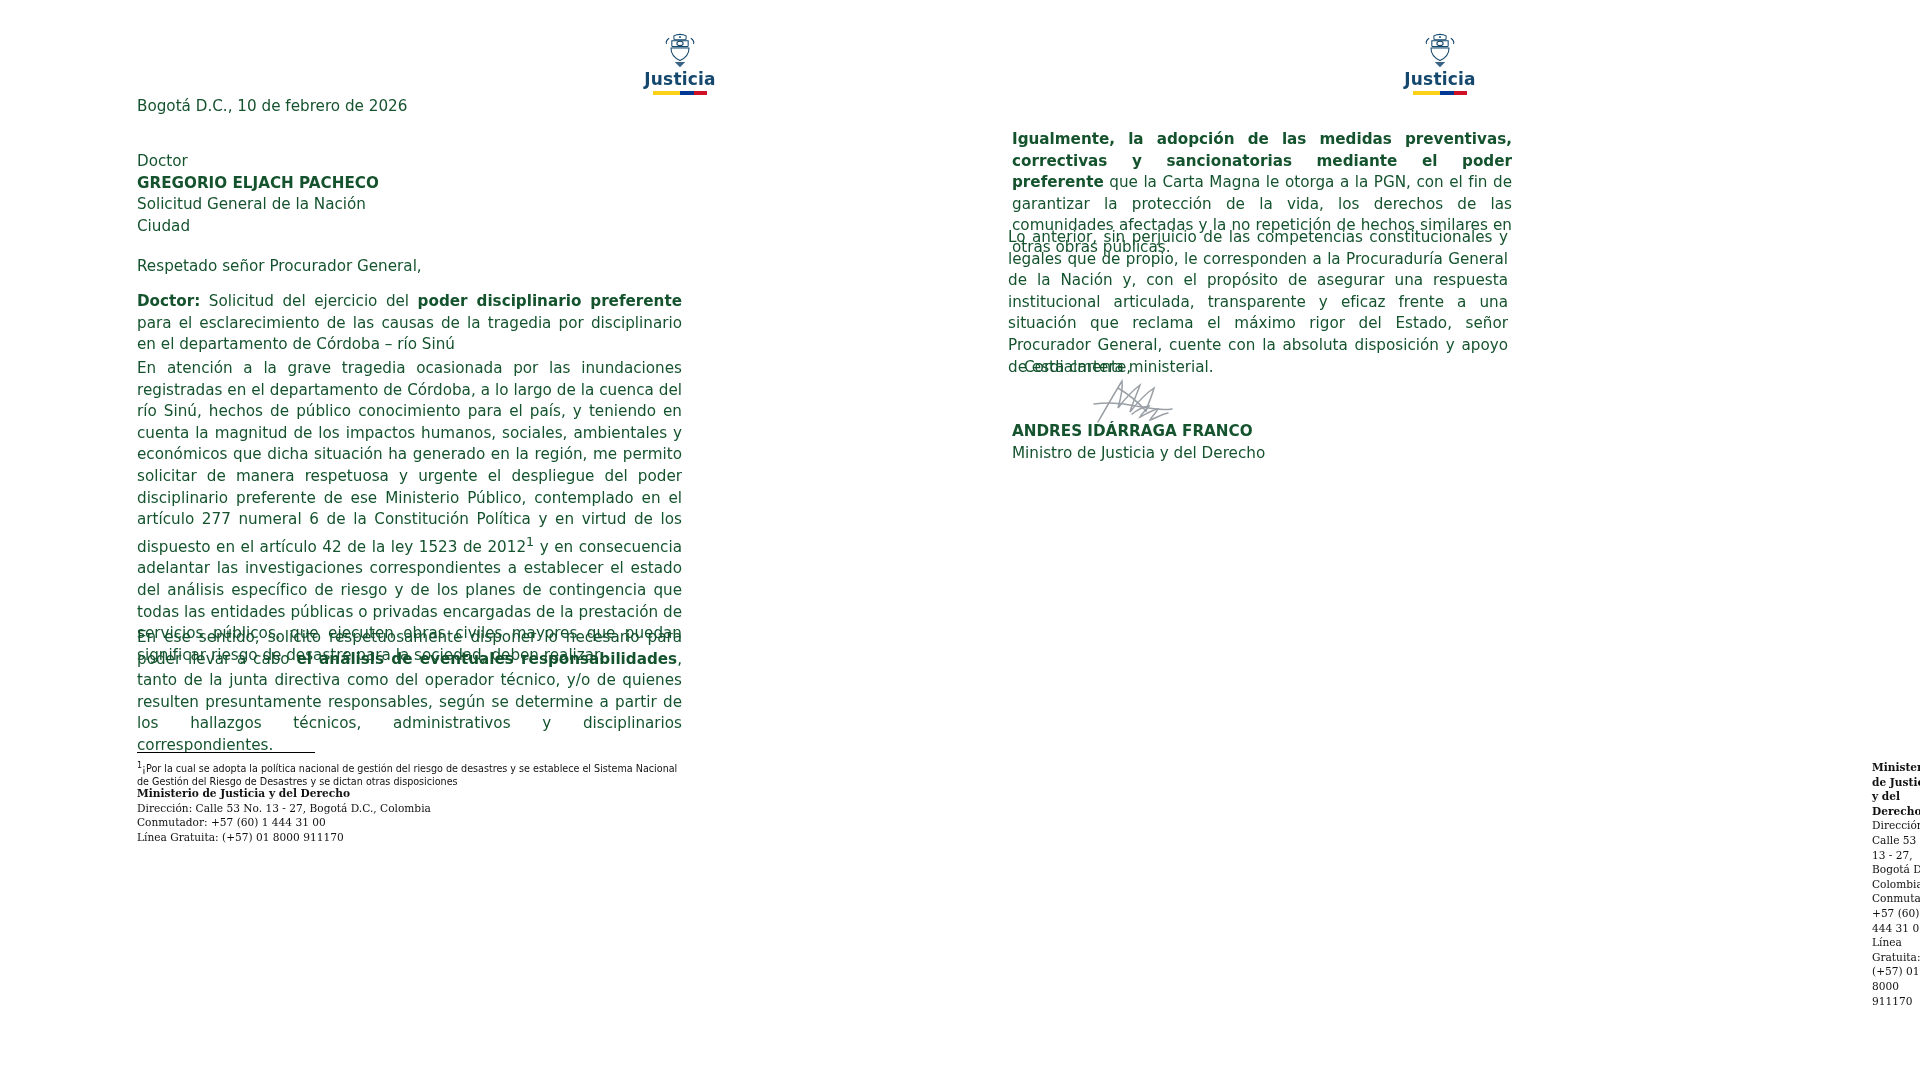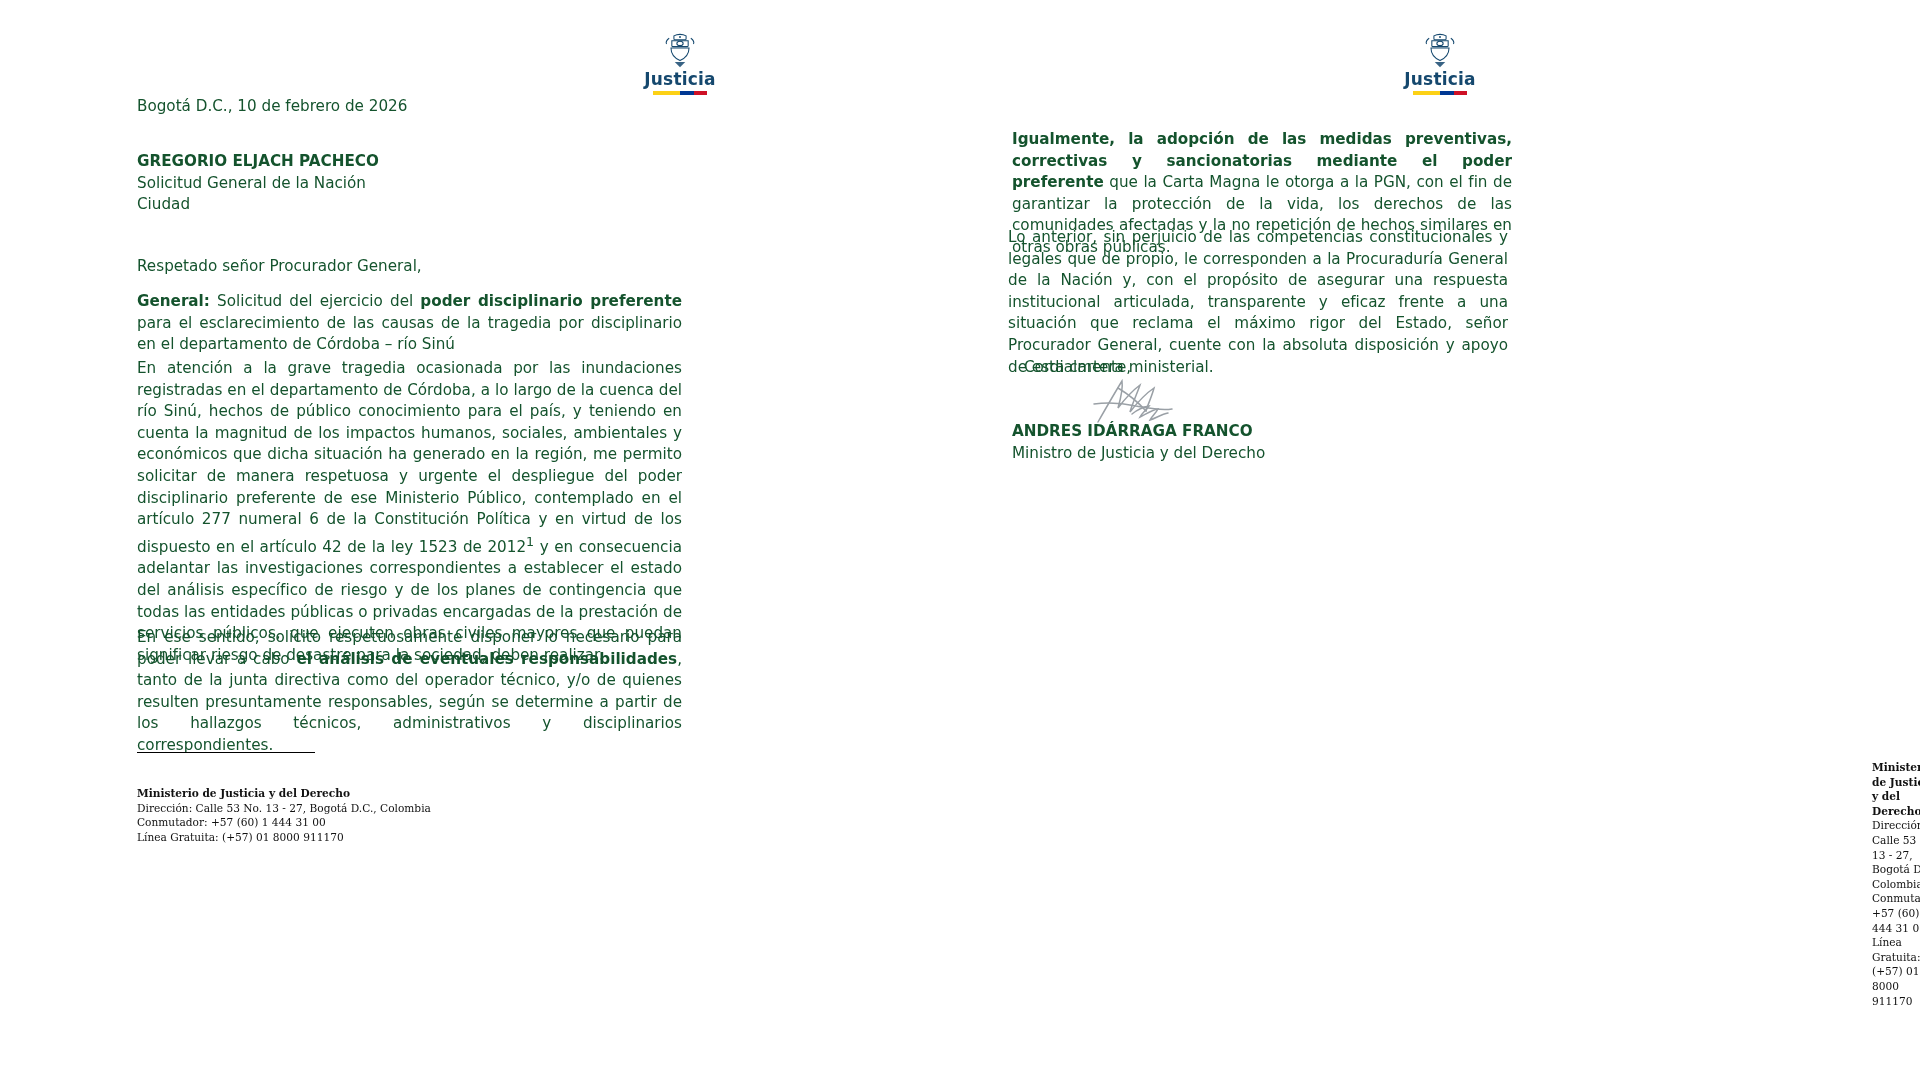--- a/index.html
+++ b/index.html
@@ -196,41 +196,45 @@
       <div class="logo-bars">
         <i class="bar-y"></i>
           <i class="bar-b"></i>
           <i class="bar-r"></i>
       </div>
     </div>
 
     <div class="body-text date-line">Bogotá D.C., 10 de febrero de 2026</div>
 
     <div class="body-text addressee">
+      <div>Doctor</div>
       <div class="bold">GREGORIO ELJACH PACHECO</div>
       <div>Solicitud General de la Nación</div>
       <div>Ciudad</div>
     </div>
 
     <div class="body-text salutation">Respetado señor Procurador General,</div>
 
     <div class="body-text asunto justify">
-      <span class="bold">General:</span><span> Solicitud del ejercicio del </span><span class="bold">poder disciplinario preferente</span><span> para el esclarecimiento de las causas de la tragedia por disciplinario en el departamento de Córdoba – río Sinú</span>
+      <span class="bold">Doctor:</span><span> Solicitud del ejercicio del </span><span class="bold">poder disciplinario preferente</span><span> para el esclarecimiento de las causas de la tragedia por disciplinario en el departamento de Córdoba – río Sinú</span>
     </div>
 
     <div class="body-text para-1 justify">
       <span>En atención a la grave tragedia ocasionada por las inundaciones registradas en el departamento de Córdoba, a lo largo de la cuenca del río Sinú, hechos de público conocimiento para el país, y teniendo en cuenta la magnitud de los impactos humanos, sociales, ambientales y económicos que dicha situación ha generado en la región, me permito solicitar de manera respetuosa y urgente el despliegue del poder disciplinario preferente de ese Ministerio Público, contemplado en el artículo 277 numeral 6 de la Constitución Política y en virtud de los dispuesto en el artículo 42 de la ley 1523 de 2012</span><sup>1</sup><span> y en consecuencia adelantar las investigaciones correspondientes a establecer el estado del análisis específico de riesgo y de los planes de contingencia que todas las entidades públicas o privadas encargadas de la prestación de servicios públicos, que ejecuten obras civiles mayores que puedan significar riesgo de desastre para la sociedad, deben realizar.</span>
     </div>
 
     <div class="body-text para-2 justify">
       <span>En ese sentido, solicito respetuosamente disponer lo necesario para poder llevar a cabo </span><span class="bold">el análisis de eventuales responsabilidades</span><span>, tanto de la junta directiva como del operador técnico, y/o de quienes resulten presuntamente responsables, según se determine a partir de los hallazgos técnicos, administrativos y disciplinarios correspondientes.</span>
     </div>
 
     <div class="footnote-rule"></div>
 
+    <div class="footnote">
+      <sup>1</sup><span>¡Por la cual se adopta la política nacional de gestión del riesgo de desastres y se establece el Sistema Nacional de Gestión del Riesgo de Desastres y se dictan otras disposiciones</span>
+    </div>
 
     <div class="footer-block footer-left">
       <div class="ft-title">Ministerio de Justicia y del Derecho</div>
       <div>Dirección: Calle 53 No. 13 - 27, Bogotá D.C., Colombia</div>
       <div>Conmutador: +57 (60) 1 444 31 00</div>
       <div>Línea Gratuita: (+57) 01 8000 911170</div>
     </div>
 
   </div>
 

